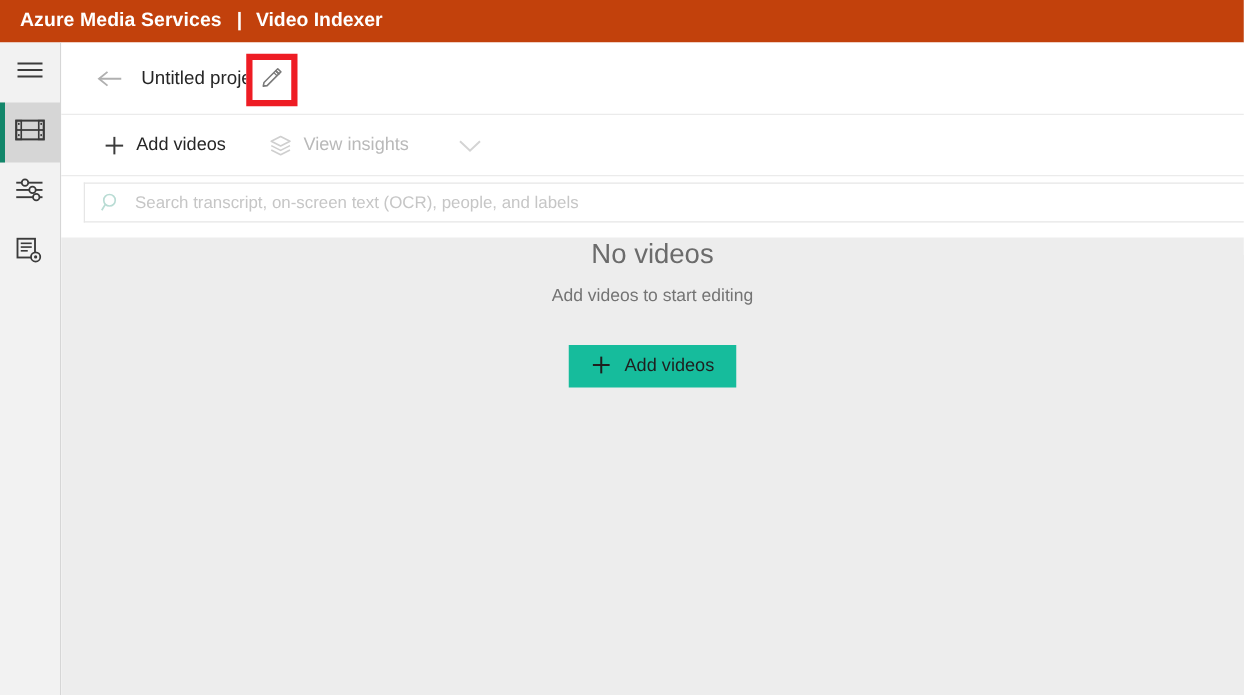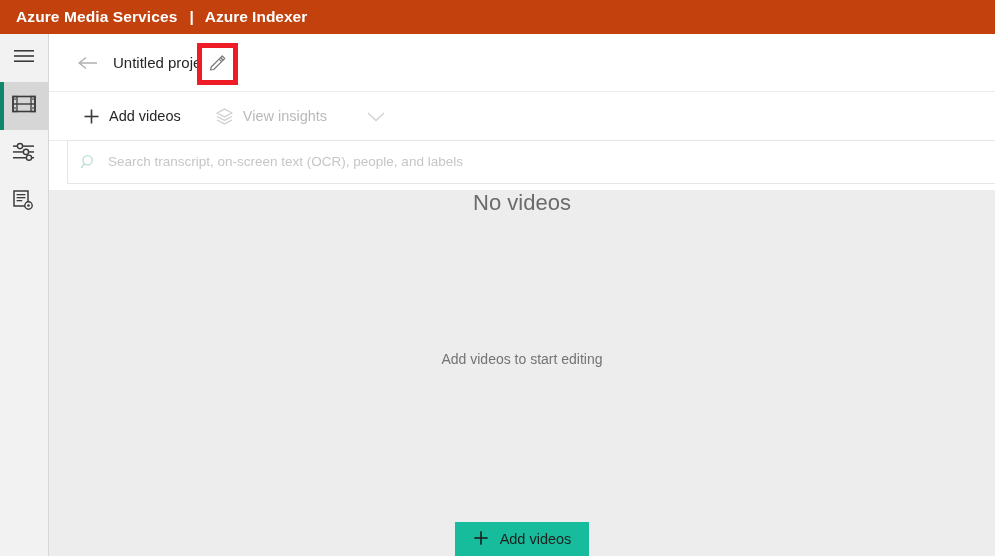--- a/index.html
+++ b/index.html
@@ -150,21 +150,21 @@
 
   
   .searchrow {
     height: 41px;
     padding-left: 18px;
     display: flex;
     align-items: center;
   }
   .searchbox {
     flex: 1;
-    height: 44px;
+    height: 32px;
     border: 1px solid #e6e6e6;
     border-right: none;
     background: #ffffff;
     display: flex;
     align-items: center;
     box-sizing: border-box;
   }
   .search-icon {
     width: 22px; height: 22px;
     margin-left: 10px; margin-right: 8px;
@@ -180,21 +180,21 @@
   .content {
     position: absolute;
     left: 0;
     top: 156px;
     width: 946px;
     height: 366px;
     background: #ededed;
     display: flex;
     flex-direction: column;
     align-items: center;
-    justify-content: space-between;
+    justify-content: flex-start;
   }
   .empty-title {
     font-size: 22px;
     color: #6b6b6b;
     margin-bottom: 12px;
   }
   .empty-sub {
     font-size: 14px;
     color: #737373;
     margin-bottom: 32px;
@@ -214,21 +214,21 @@
     margin-left: 11px;
     white-space: nowrap;
   }
 </style>
 </head>
 <body>
 
 <div class="topbar">
   <span class="topbar-title">Azure Media Services</span>
   <span class="topbar-sep">|</span>
-  <span class="topbar-sub">Azure Indexer</span>
+  <span class="topbar-sub">Video Indexer</span>
 </div>
 
 <div class="rail">
 
   <div class="rail-item">
     <span>
       <svg width="22" height="16" viewBox="0 0 22 16">
         <rect x="1" y="2" width="20" height="1.6" fill="#3b3b3b"></rect>
         <rect x="1" y="7.2" width="20" height="1.6" fill="#3b3b3b"></rect>
         <rect x="1" y="12.4" width="20" height="1.6" fill="#3b3b3b"></rect>

